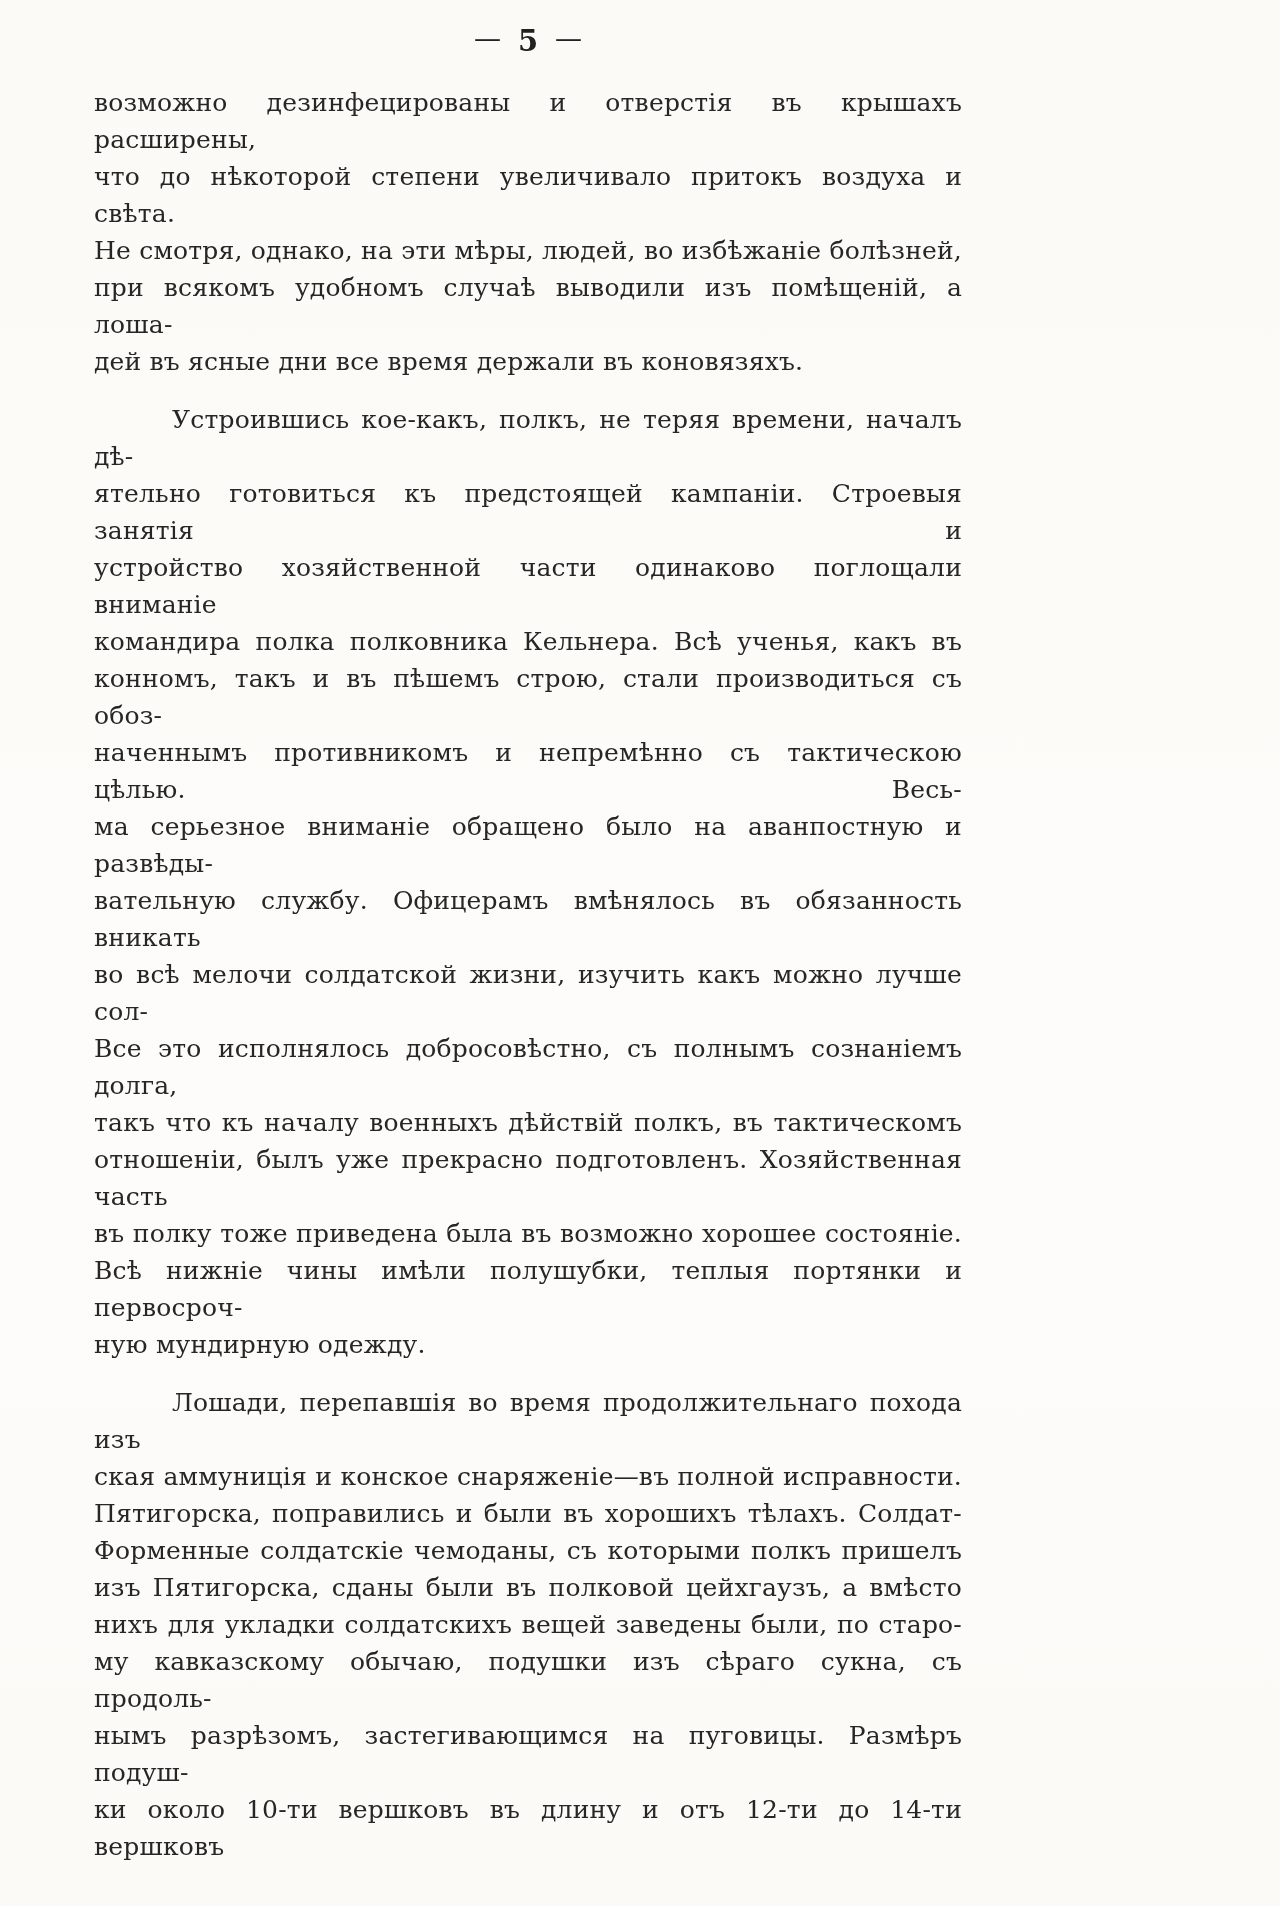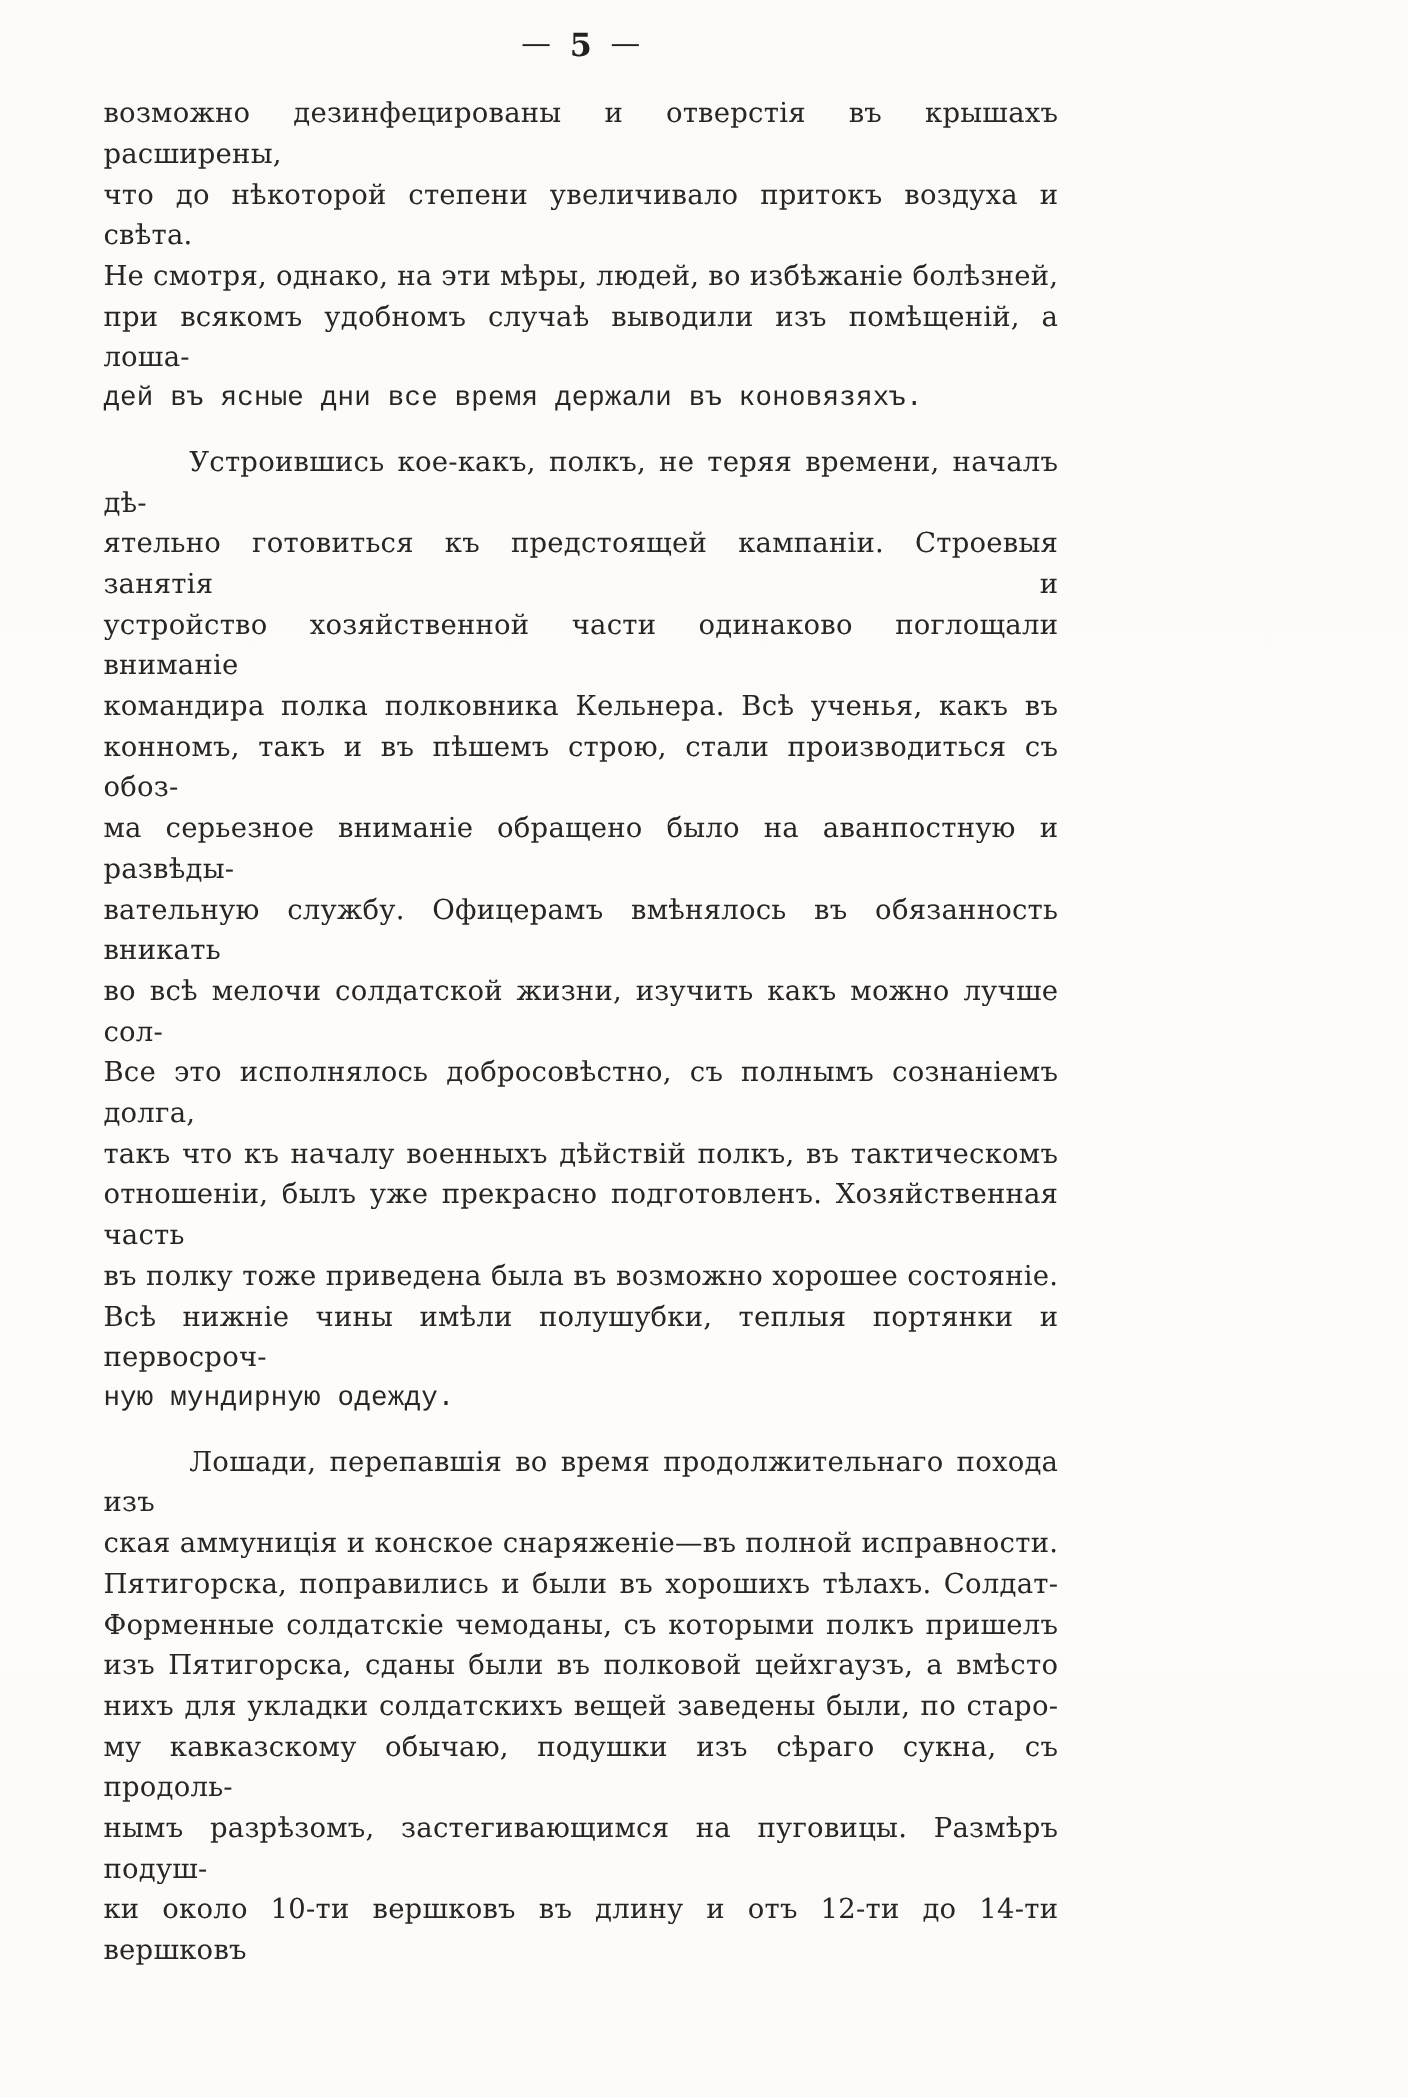--- a/index.html
+++ b/index.html
@@ -55,21 +55,20 @@
     line-height: 37px;
     text-align: justify;
     text-align-last: justify;
     letter-spacing: 0.2px;
   }
   .line.indent {
     text-indent: 78px;
   }
   .line.end {
     text-align-last: left;
-    font-family: Liberation Mono, monospace;
   }
 </style>
 </head>
 <body>
 
 <div class="page">
   <div class="text-block">
 
     <div class="page-header">
       <span class="dash">—</span><span class="num">5</span><span class="dash">—</span>
@@ -82,20 +81,21 @@
       <div class="line">при всякомъ удобномъ случаѣ выводили изъ помѣщеній, а лоша-</div>
       <div class="line end">дей въ ясные дни все время держали въ коновязяхъ.</div>
     </div>
 
     <div class="para">
       <div class="line indent">Устроившись кое-какъ, полкъ, не теряя времени, началъ дѣ-</div>
       <div class="line">ятельно готовиться къ предстоящей кампаніи. Строевыя занятія и</div>
       <div class="line">устройство хозяйственной части одинаково поглощали вниманіе</div>
       <div class="line">командира полка полковника Кельнера. Всѣ ученья, какъ въ</div>
       <div class="line">конномъ, такъ и въ пѣшемъ строю, стали производиться съ обоз-</div>
+      <div class="line">наченнымъ противникомъ и непремѣнно съ тактическою цѣлью. Весь-</div>
       <div class="line">ма серьезное вниманіе обращено было на аванпостную и развѣды-</div>
       <div class="line">вательную службу. Офицерамъ вмѣнялось въ обязанность вникать</div>
       <div class="line">во всѣ мелочи солдатской жизни, изучить какъ можно лучше сол-</div>
       <div class="line">Все это исполнялось добросовѣстно, съ полнымъ сознаніемъ долга,</div>
       <div class="line">такъ что къ началу военныхъ дѣйствій полкъ, въ тактическомъ</div>
       <div class="line">отношеніи, былъ уже прекрасно подготовленъ. Хозяйственная часть</div>
       <div class="line">въ полку тоже приведена была въ возможно хорошее состояніе.</div>
       <div class="line">Всѣ нижніе чины имѣли полушубки, теплыя портянки и первосроч-</div>
       <div class="line end">ную мундирную одежду.</div>
     </div>

